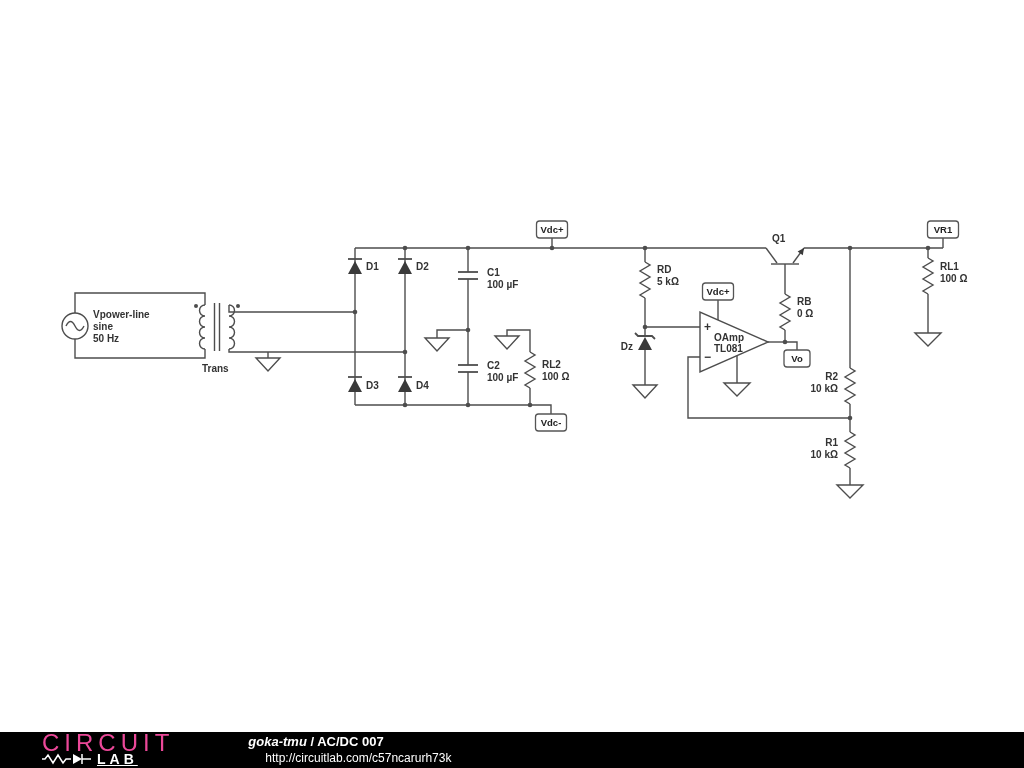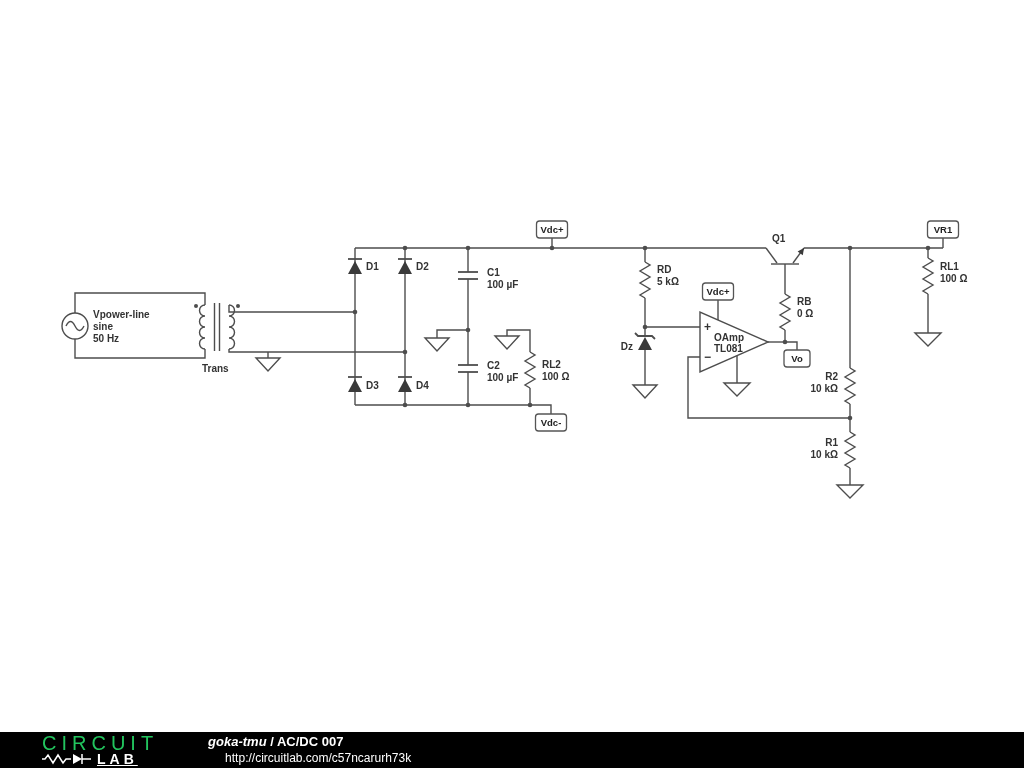--- a/index.html
+++ b/index.html
@@ -14,24 +14,24 @@
   .wire{stroke:#4d4d4d;stroke-width:1.4;fill:none;}
   .sym{stroke:#4d4d4d;stroke-width:1.4;fill:none;}
   .plate{stroke:#4d4d4d;stroke-width:1.8;fill:none;}
   .fillpart{fill:#3a3a3a;stroke:none;}
   .gnd{stroke:#4d4d4d;stroke-width:1.4;fill:#ffffff;}
   .flag{fill:#ffffff;stroke:#555555;stroke-width:1.3;}
   .dot{fill:#4d4d4d;}
   .footer{position:absolute;left:0;bottom:0;width:100%;height:36px;background:#000;
           display:flex;align-items:center;box-sizing:border-box;color:#fff;}
   .logo{margin-left:42px;display:flex;flex-direction:column;}
-  .logo-top{font-size:20px;line-height:18px;letter-spacing:5px;font-weight:400;color:#22c55e;}
+  .logo-top{font-size:24px;line-height:18px;letter-spacing:5px;font-weight:400;color:#ec4899;}
   .logo-bottom{display:flex;align-items:center;height:14px;text-decoration:underline;}
   .logo-lab{font-size:14px;line-height:13px;font-weight:bold;letter-spacing:4px;color:#fff;margin-left:3px;}
-  .footer-meta{margin-left:50px;line-height:1.25;}
+  .footer-meta{margin-left:74px;line-height:1.25;}
   .footer-title{font-size:13px;font-weight:bold;color:#fff;}
   .footer-title .user{font-style:italic;}
   .footer-url{font-size:12px;color:#fff;padding-left:17px;}
 </style>
 </head>
 <body>
 
 <div class="canvas">
 
   <svg class="schematic" width="1024" height="732" viewBox="0 0 1024 732">

